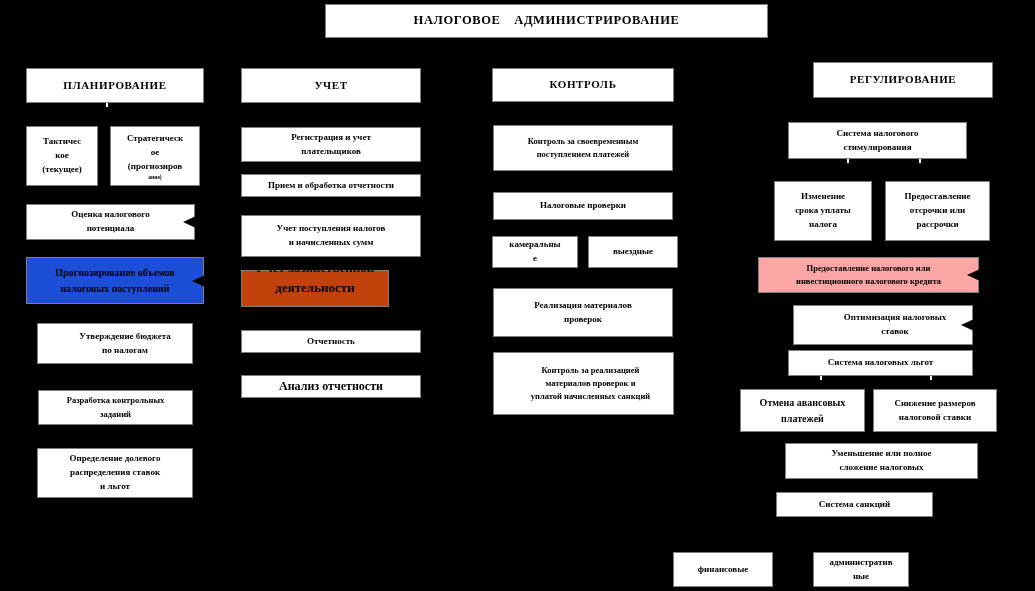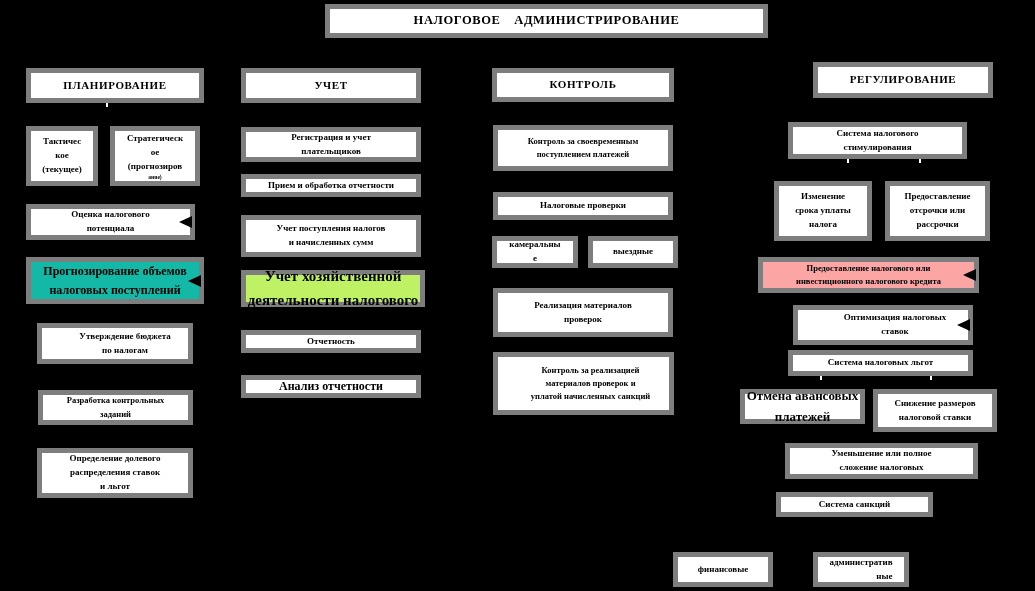--- a/index.html
+++ b/index.html
@@ -6,21 +6,21 @@
   #canvas{
     position:relative;
     width:1035px;height:591px;
     background:#000000;
     overflow:hidden;
     font-family:"Liberation Serif","DejaVu Serif",serif;
   }
   .box{
     position:absolute;
     background:#ffffff;
-    border:5px solid #c2410c;
+    border:1px solid #c2410c;
     box-sizing:border-box;
     color:#000000;
     font-weight:bold;
     display:flex;
     align-items:center;
     justify-content:center;
     text-align:center;
     line-height:1.55;
     white-space:pre-line;
   }
@@ -48,35 +48,35 @@
     <div class="box hdr" style="left: 492px; top: 68px; width: 182px; height: 34px; font-size: 11px; background: rgb(255, 255, 255); border-color: rgb(126, 126, 126); color: rgb(0, 0, 0);"><div><span class="txt">КОНТРОЛЬ</span></div></div>
     <div class="box hdr" style="left: 813px; top: 62px; width: 180px; height: 36px; font-size: 11px; background: rgb(255, 255, 255); border-color: rgb(126, 126, 126); color: rgb(0, 0, 0);"><div><span class="txt">РЕГУЛИРОВАНИЕ</span></div></div>
     <div class="box" style="left: 26px; top: 126px; width: 72px; height: 60px; font-size: 9px; background: rgb(255, 255, 255); border-color: rgb(126, 126, 126); color: rgb(0, 0, 0);"><div><span class="txt">Тактичес
 кое
 (текущее)</span></div></div>
     <div class="box" style="left: 110px; top: 126px; width: 90px; height: 60px; font-size: 9px; background: rgb(255, 255, 255); border-color: rgb(126, 126, 126); color: rgb(0, 0, 0);"><div><span class="txt">Стратегическ
 ое
 (прогнозиров</span><span class="txt-small" style="font-size: 5.5px;">ание)</span></div></div>
     <div class="box" style="left: 26px; top: 204px; width: 169px; height: 36px; font-size: 9px; background: rgb(255, 255, 255); border-color: rgb(126, 126, 126); color: rgb(0, 0, 0);"><div><span class="txt">Оценка налогового
 потенциала</span></div><span class="arrow-left" style="border-right-color: rgb(0, 0, 0);"></span></div>
-    <div class="box" style="left: 26px; top: 257px; width: 178px; height: 47px; font-size: 12px; background: #14b8a6; border-color: rgb(126, 126, 126); color: rgb(0, 0, 0);"><div><span class="txt">Прогнозирование объемов
+    <div class="box" style="left: 26px; top: 257px; width: 178px; height: 47px; font-size: 10px; background: #1d4ed8; border-color: rgb(126, 126, 126); color: rgb(0, 0, 0);"><div><span class="txt">Прогнозирование объемов
 налоговых поступлений</span></div><span class="arrow-left" style="border-right-color: rgb(0, 0, 0);"></span></div>
     <div class="box" style="left: 37px; top: 323px; width: 156px; height: 41px; font-size: 9px; background: rgb(255, 255, 255); border-color: rgb(126, 126, 126); color: rgb(0, 0, 0); padding-left: 20px;"><div><span class="txt">Утверждение бюджета
 по налогам</span></div></div>
     <div class="box" style="left: 38px; top: 390px; width: 155px; height: 35px; font-size: 8.5px; background: rgb(255, 255, 255); border-color: rgb(126, 126, 126); color: rgb(0, 0, 0);"><div><span class="txt">Разработка контрольных
 заданий</span></div></div>
     <div class="box" style="left: 37px; top: 448px; width: 156px; height: 50px; font-size: 9px; background: rgb(255, 255, 255); border-color: rgb(126, 126, 126); color: rgb(0, 0, 0);"><div><span class="txt">Определение долевого
 распределения ставок
 и льгот</span></div></div>
     <div class="box" style="left: 241px; top: 127px; width: 180px; height: 35px; font-size: 9px; background: rgb(255, 255, 255); border-color: rgb(126, 126, 126); color: rgb(0, 0, 0);"><div><span class="txt">Регистрация и учет
 плательщиков</span></div></div>
     <div class="box" style="left: 241px; top: 215px; width: 180px; height: 42px; font-size: 9px; background: rgb(255, 255, 255); border-color: rgb(126, 126, 126); color: rgb(0, 0, 0);"><div><span class="txt">Учет поступления налогов
 и начисленных  сумм</span></div></div>
     <div class="box" style="left: 241px; top: 174px; width: 180px; height: 23px; font-size: 9px; background: rgb(255, 255, 255); border-color: rgb(126, 126, 126); color: rgb(0, 0, 0);"><div><span class="txt">Прием и обработка отчетности</span></div></div>
-    <div class="box" style="left: 241px; top: 270px; width: 184px; height: 37px; font-size: 15px; background: #bef264; border-color: rgb(126, 126, 126); color: rgb(0, 0, 0);"><div><span class="txt">Учет хозяйственной
+    <div class="box" style="left: 241px; top: 270px; width: 148px; height: 37px; font-size: 13px; background: #c2410c; border-color: rgb(126, 126, 126); color: rgb(0, 0, 0);"><div><span class="txt">Учет хозяйственной
 деятельности налогового</span></div></div>
     <div class="box" style="left: 241px; top: 330px; width: 180px; height: 23px; font-size: 9px; background: rgb(255, 255, 255); border-color: rgb(126, 126, 126); color: rgb(0, 0, 0);"><div><span class="txt">Отчетность</span></div></div>
     <div class="box" style="left: 241px; top: 375px; width: 180px; height: 23px; font-size: 12px; background: rgb(255, 255, 255); border-color: rgb(126, 126, 126); color: rgb(0, 0, 0);"><div><span class="txt">Анализ отчетности</span></div></div>
     <div class="box" style="left: 493px; top: 125px; width: 180px; height: 46px; font-size: 8.5px; background: rgb(255, 255, 255); border-color: rgb(126, 126, 126); color: rgb(0, 0, 0);"><div><span class="txt">Контроль за своевременным
 поступлением  платежей</span></div></div>
     <div class="box" style="left: 493px; top: 192px; width: 180px; height: 28px; font-size: 9px; background: rgb(255, 255, 255); border-color: rgb(126, 126, 126); color: rgb(0, 0, 0);"><div><span class="txt">Налоговые проверки</span></div></div>
     <div class="box" style="left: 492px; top: 236px; width: 86px; height: 32px; font-size: 9px; background: rgb(255, 255, 255); border-color: rgb(126, 126, 126); color: rgb(0, 0, 0);"><div><span class="txt">камеральны
 е</span></div></div>
     <div class="box" style="left: 588px; top: 236px; width: 90px; height: 32px; font-size: 9px; background: rgb(255, 255, 255); border-color: rgb(126, 126, 126); color: rgb(0, 0, 0);"><div><span class="txt">выездные</span></div></div>
     <div class="box" style="left: 493px; top: 288px; width: 180px; height: 49px; font-size: 9px; background: rgb(255, 255, 255); border-color: rgb(126, 126, 126); color: rgb(0, 0, 0);"><div><span class="txt">Реализация материалов
@@ -90,28 +90,28 @@
 срока уплаты
 налога</span></div></div>
     <div class="box" style="left: 885px; top: 181px; width: 105px; height: 60px; font-size: 9px; background: rgb(255, 255, 255); border-color: rgb(126, 126, 126); color: rgb(0, 0, 0);"><div><span class="txt">Предоставление
 отсрочки или
 рассрочки</span></div></div>
     <div class="box" style="left: 758px; top: 257px; width: 221px; height: 36px; font-size: 8.5px; background: #fca5a5; border-color: rgb(126, 126, 126); color: rgb(0, 0, 0);"><div><span class="txt">Предоставление налогового или
 инвестиционного  налогового кредита</span></div><span class="arrow-left" style="border-right-color: rgb(0, 0, 0);"></span></div>
     <div class="box" style="left: 793px; top: 305px; width: 180px; height: 40px; font-size: 9px; background: rgb(255, 255, 255); border-color: rgb(126, 126, 126); color: rgb(0, 0, 0); padding-left: 24px;"><div><span class="txt">Оптимизация налоговых
 ставок</span></div><span class="arrow-left" style="border-right-color: rgb(0, 0, 0);"></span></div>
     <div class="box" style="left: 788px; top: 350px; width: 185px; height: 26px; font-size: 9px; background: rgb(255, 255, 255); border-color: rgb(126, 126, 126); color: rgb(0, 0, 0);"><div><span class="txt">Система налоговых льгот</span></div></div>
-    <div class="box" style="left: 740px; top: 389px; width: 125px; height: 35px; font-size: 13px; background: rgb(255, 255, 255); border-color: rgb(126, 126, 126); color: rgb(0, 0, 0);"><div><span class="txt">Отмена авансовых
+    <div class="box" style="left: 740px; top: 389px; width: 125px; height: 43px; font-size: 10px; background: rgb(255, 255, 255); border-color: rgb(126, 126, 126); color: rgb(0, 0, 0);"><div><span class="txt">Отмена авансовых
 платежей</span></div></div>
     <div class="box" style="left: 873px; top: 389px; width: 124px; height: 43px; font-size: 9px; background: rgb(255, 255, 255); border-color: rgb(126, 126, 126); color: rgb(0, 0, 0);"><div><span class="txt">Снижение  размеров
 налоговой ставки</span></div></div>
     <div class="box" style="left: 785px; top: 443px; width: 193px; height: 36px; font-size: 9px; background: rgb(255, 255, 255); border-color: rgb(126, 126, 126); color: rgb(0, 0, 0); align-items: center;"><div><span class="txt">Уменьшение или полное
 сложение налоговых</span></div></div>
     <div class="box" style="left: 776px; top: 492px; width: 157px; height: 25px; font-size: 9px; background: rgb(255, 255, 255); border-color: rgb(126, 126, 126); color: rgb(0, 0, 0);"><div><span class="txt">Система санкций</span></div></div>
     <div class="box" style="left: 673px; top: 552px; width: 100px; height: 35px; font-size: 9px; background: rgb(255, 255, 255); border-color: rgb(126, 126, 126); color: rgb(0, 0, 0);"><div><span class="txt">финансовые</span></div></div>
-    <div class="box" style="left: 813px; top: 552px; width: 96px; height: 35px; font-size: 9px; background: rgb(255, 255, 255); border-color: rgb(126, 126, 126); color: rgb(0, 0, 0); text-align: right;"><div><span class="txt">административ
+    <div class="box" style="left: 813px; top: 552px; width: 96px; height: 35px; font-size: 9px; background: rgb(255, 255, 255); border-color: rgb(126, 126, 126); color: rgb(0, 0, 0);"><div><span class="txt">административ
 ные</span></div></div>
     <div class="stub" style="left: 106px; top: 103px; width: 2px; height: 4px;"></div>
     <div class="stub" style="left: 847px; top: 159px; width: 2px; height: 4px;"></div>
     <div class="stub" style="left: 919px; top: 159px; width: 2px; height: 4px;"></div>
     <div class="stub" style="left: 820px; top: 376px; width: 2px; height: 4px;"></div>
     <div class="stub" style="left: 930px; top: 376px; width: 2px; height: 4px;"></div>
   </div>
 
 </body></html>

